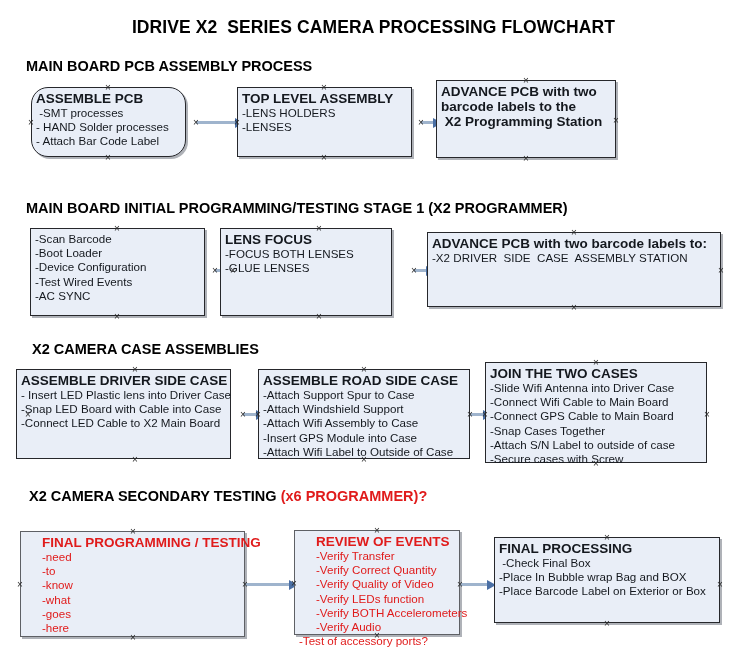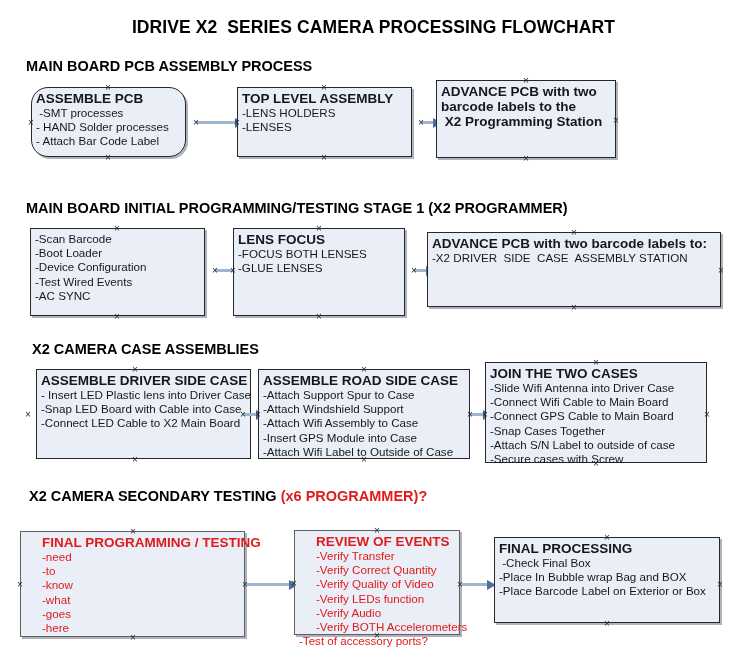--- a/index.html
+++ b/index.html
@@ -174,21 +174,21 @@
     <div class="box-line">-Device Configuration</div>
     <div class="box-line">-Test Wired Events</div>
     <div class="box-line">-AC SYNC</div>
   </div>
   <div class="handle" style="left:117px; top:228px;"></div>
   <div class="handle" style="left:117px; top:316px;"></div>
 
   <div class="conn" style="left:215px; top:269px; width:22px;"></div>
   <div class="handle" style="left:215px; top:270px;"></div>
 
-  <div class="box" style="left:233px; top:228px; width:172px; height:88px;">
+  <div class="box" style="left:220px; top:228px; width:172px; height:88px;">
     <div class="box-title">LENS FOCUS</div>
     <div class="box-line">-FOCUS BOTH LENSES</div>
     <div class="box-line">-GLUE LENSES</div>
   </div>
   <div class="handle" style="left:319px; top:228px;"></div>
   <div class="handle" style="left:319px; top:316px;"></div>
   <div class="handle" style="left:233px; top:270px;"></div>
 
   <div class="conn" style="left:414px; top:269px; width:13px;"></div>
   <div class="handle" style="left:414px; top:270px;"></div>
@@ -196,21 +196,21 @@
   <div class="box" style="left:427px; top:232px; width:294px; height:75px;">
     <div class="box-title">ADVANCE PCB with two barcode labels to:</div>
     <div class="box-line">-X2 DRIVER  SIDE  CASE  ASSEMBLY STATION</div>
   </div>
   <div class="handle" style="left:574px; top:232px;"></div>
   <div class="handle" style="left:574px; top:307px;"></div>
   <div class="handle" style="left:721px; top:270px;"></div>
 
   <div class="section-title" style="left:32px; top:341px;"><span>X2 CAMERA CASE ASSEMBLIES</span></div>
 
-  <div class="box plain" style="left:36px; top:369px; width:215px; height:90px;">
+  <div class="box plain" style="left:16px; top:369px; width:215px; height:90px;">
     <div class="box-title">ASSEMBLE DRIVER SIDE CASE</div>
     <div class="box-line">- Insert LED Plastic lens into Driver Case</div>
     <div class="box-line">-Snap LED Board with Cable into Case</div>
     <div class="box-line">-Connect LED Cable to X2 Main Board</div>
   </div>
   <div class="handle" style="left:135px; top:369px;"></div>
   <div class="handle" style="left:135px; top:459px;"></div>
   <div class="handle" style="left:28px; top:414px;"></div>
 
   <div class="conn" style="left:243px; top:413px; width:14px;"></div>
@@ -262,22 +262,22 @@
 
   <div class="conn" style="left:245px; top:583px; width:45px;"></div>
   <div class="handle" style="left:245px; top:584px;"></div>
 
   <div class="box red" style="left:294px; top:530px; width:166px; height:105px;">
     <div class="box-title">REVIEW OF EVENTS</div>
     <div class="box-line">-Verify Transfer</div>
     <div class="box-line">-Verify Correct Quantity</div>
     <div class="box-line">-Verify Quality of Video</div>
     <div class="box-line">-Verify LEDs function</div>
+    <div class="box-line">-Verify BOTH Accelerometers</div>
     <div class="box-line">-Verify Audio</div>
-    <div class="box-line">-Verify BOTH Accelerometers</div>
     <div class="overflow-line">-Test of accessory ports?</div>
   </div>
   <div class="handle" style="left:377px; top:530px;"></div>
   <div class="handle" style="left:377px; top:635px;"></div>
   <div class="handle" style="left:294px; top:583px;"></div>
 
   <div class="conn" style="left:460px; top:583px; width:28px;"></div>
   <div class="handle" style="left:460px; top:584px;"></div>
 
   <div class="box" style="left:494px; top:537px; width:226px; height:86px;">

